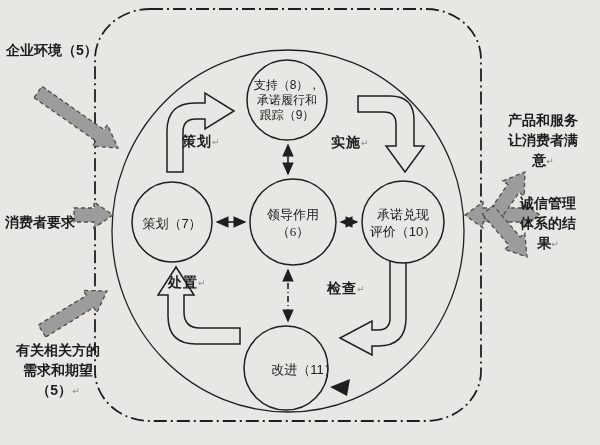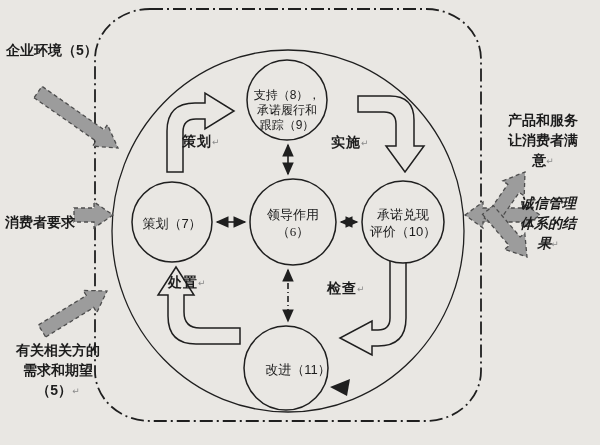--- a/index.html
+++ b/index.html
@@ -64,41 +64,41 @@
 
     <g stroke="#1f1f1f" stroke-width="1.6">
       <line x1="217" y1="222" x2="245" y2="222" marker-start="url(#ah)" marker-end="url(#ah)"></line>
       <line x1="341" y1="222" x2="357" y2="222" marker-start="url(#ah)" marker-end="url(#ah)"></line>
       <line x1="288" y1="145" x2="288" y2="174" marker-start="url(#ah)" marker-end="url(#ah)"></line>
       <line x1="288" y1="270" x2="288" y2="321" stroke-dasharray="6 3 1 3" marker-start="url(#ah)" marker-end="url(#ah)"></line>
     </g>
   </svg>
 
 
-  <div class="lbl center circle-text" style="left:237px;top:78px;width:100px;margin-top:10px;">
+  <div class="lbl center circle-text" style="left:237px;top:78px;width:100px;">
     <div>支持（8），</div>
     <div>承诺履行和</div>
     <div>跟踪（9）</div>
   </div>
 
   <div class="lbl center node-text" style="left:122px;top:215px;width:100px;">
     <span>策划（7）</span>
   </div>
 
   <div class="lbl center node-text" style="left:243px;top:206px;width:100px;font-family:Liberation Serif, serif;">
     <div>领导作用</div>
     <div>（6）</div>
   </div>
 
   <div class="lbl center node-text" style="left:353px;top:206px;width:100px;">
     <div>承诺兑现</div>
     <div>评价（10）</div>
   </div>
 
-  <div class="lbl center node-text" style="left:248px;top:361px;width:100px;">
+  <div class="lbl center node-text" style="left:254px;top:361px;width:100px;">
     <span>改进（11）</span>
   </div>
 
   <div class="lbl phase" style="left:182px;top:133px;width:70px;">
     <span>策划</span><span class="pm">↵</span>
   </div>
   <div class="lbl phase" style="left:331px;top:134px;width:70px;">
     <span>实施</span><span class="pm">↵</span>
   </div>
   <div class="lbl phase" style="left:168px;top:274px;width:70px;">
@@ -118,19 +118,19 @@
     <div>有关相关方的</div>
     <div>需求和期望</div>
     <div><span>（5）</span><span class="pm">↵</span></div>
   </div>
 
   <div class="lbl center side" style="left:492px;top:110px;width:102px;">
     <div>产品和服务</div>
     <div>让消费者满</div>
     <div><span>意</span><span class="pm">↵</span></div>
   </div>
-  <div class="lbl center side" style="left:500px;top:193px;width:96px;font-style:italic;">
+  <div class="lbl center side" style="left:500px;top:193px;width:96px;">
     <div>诚信管理</div>
     <div>体系的结</div>
     <div><span>果</span><span class="pm">↵</span></div>
   </div>
 
 </div>
 
 </body></html>

